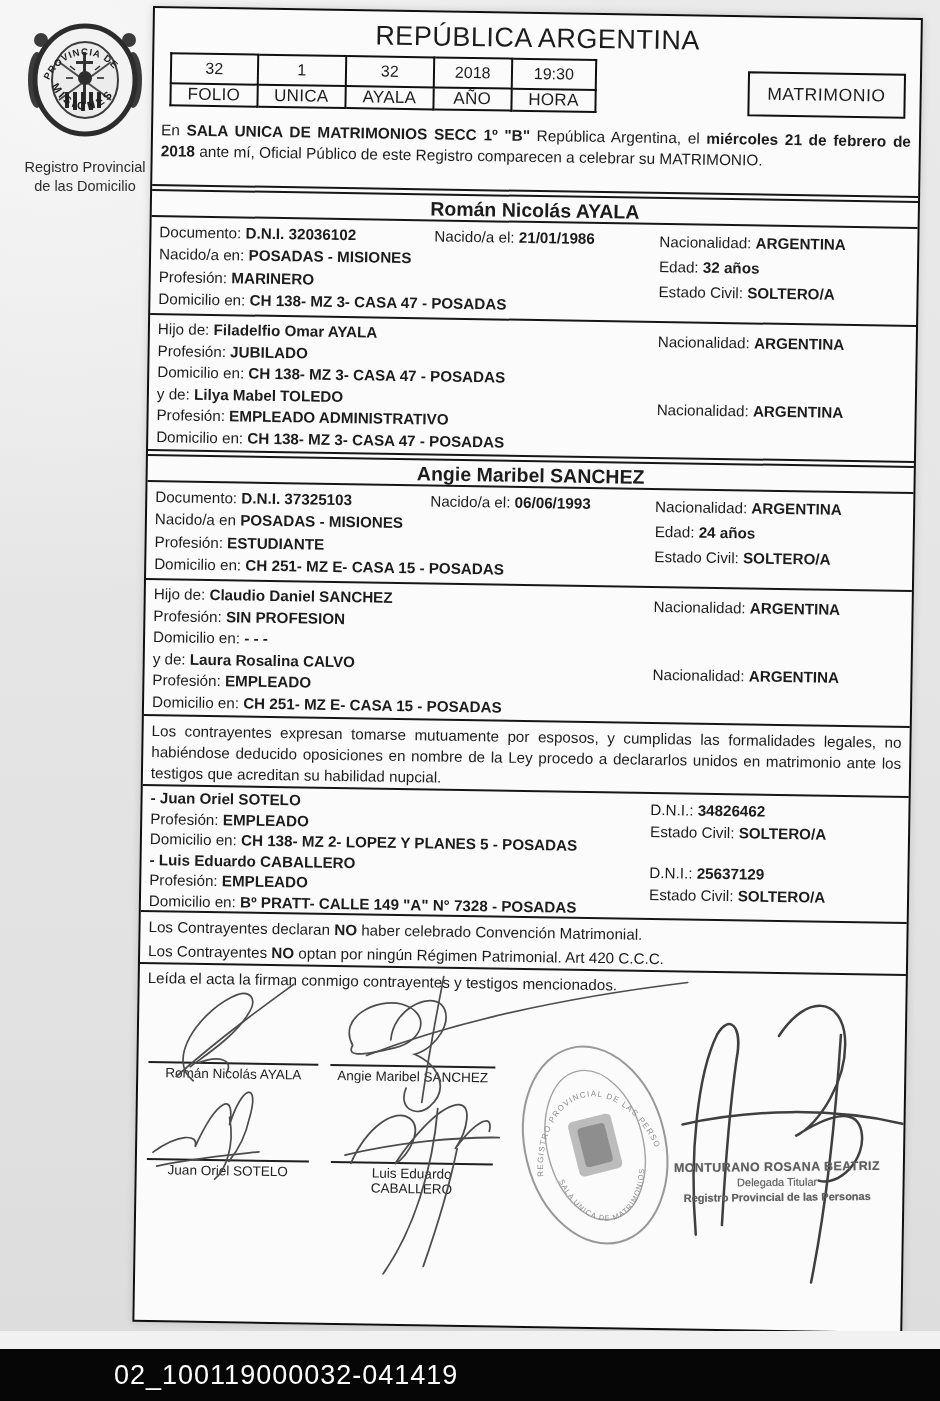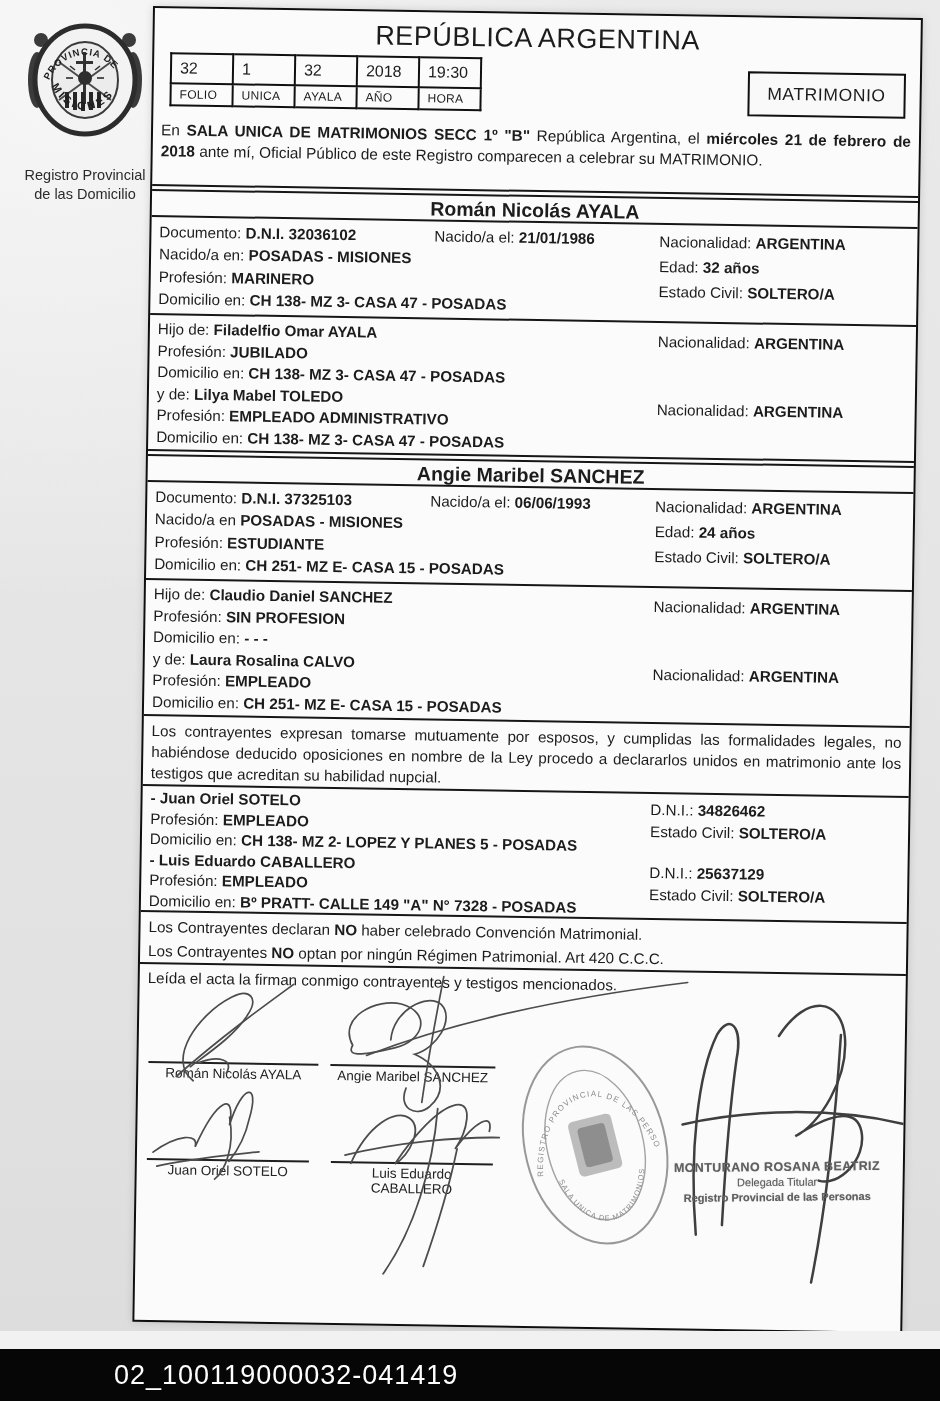--- a/index.html
+++ b/index.html
@@ -15,23 +15,23 @@
     position:absolute;left:153px;top:6px;width:770px;
     background:#fbfbfb;border:2px solid #0f0f0f;
     transform:rotate(0.9deg);transform-origin:0 0;
     box-shadow:0 0 8px rgba(0,0,0,.14);
     box-sizing:border-box;
   }
   .sec{box-sizing:border-box;border-bottom:2px solid #161616;position:relative;}
   .doc-title{height:44px;text-align:center;font-size:27px;letter-spacing:.5px;padding-top:9px;border-bottom:none;}
   .head-row{height:64px;border-bottom:none;}
   table.reg{border-collapse:collapse;position:absolute;left:16px;top:0;}
-  table.reg td{border:2px solid #101010;text-align:left;padding:0 8px;}
+  table.reg td{border:2px solid #101010;text-align:center;padding:0 16px;}
   table.reg .v td{height:28px;font-size:16px;min-width:44px;}
-  table.reg .l td{height:20px;font-size:12px;letter-spacing:.3px;}
+  table.reg .l td{height:20px;font-size:17px;letter-spacing:.3px;}
   .matri-box{
     position:absolute;right:14px;top:10px;border:2px solid #101010;
     padding:10px 18px;font-size:17.5px;letter-spacing:.6px;background:#f9f9f9;
   }
   .intro{height:70px;font-size:15.4px;line-height:21.3px;padding:3px 8px;text-align:justify;}
   .name-hd{height:28px;text-align:center;font-weight:bold;font-size:19.5px;padding-top:2px;border-top:2px solid #161616;margin-top:3px;}
   .details{height:98px;font-size:15.2px;line-height:22.3px;padding:4px 8px;}
   .parents{height:136px;font-size:15.2px;line-height:21.6px;padding:3px 8px;}
   .decl{height:70px;font-size:15.2px;line-height:21px;padding:4px 8px;text-align:justify;}
   .wits{height:126px;font-size:15.2px;line-height:20.5px;padding:2px 8px;}
@@ -46,21 +46,21 @@
   .sig-svg{position:absolute;left:0;top:0;pointer-events:none;}
   .off-stamp{
     position:absolute;left:508px;top:186px;width:265px;text-align:center;
     color:#5f5f5f;transform:rotate(-1.5deg);line-height:15px;
     text-shadow:0 0 1px rgba(95,95,95,.55);
   }
   .off-stamp .nm{font-size:12.5px;font-weight:bold;letter-spacing:.4px;}
   .off-stamp .rl{font-size:11px;}
   .off-stamp .og{font-size:11px;font-weight:bold;}
   .emblem-wrap{position:absolute;left:10px;top:14px;width:150px;text-align:center;}
-  .emblem-caption{font-size:14.5px;line-height:19px;color:#2b2b2b;margin-top:8px;}
+  .emblem-caption{font-size:14.5px;line-height:19px;color:#2b2b2b;margin-top:0;}
   .paper-strip{position:absolute;left:0;top:1331px;width:940px;height:18px;background:#f1f1f1;}
   .barcode-bar{
     position:absolute;left:0;top:1349px;width:940px;height:52px;background:#060606;
     color:#fff;font-size:27px;letter-spacing:1px;line-height:52px;padding-left:114px;box-sizing:border-box;
   }
 </style>
 </head>
 <body>
 
 <div class="emblem-wrap">

